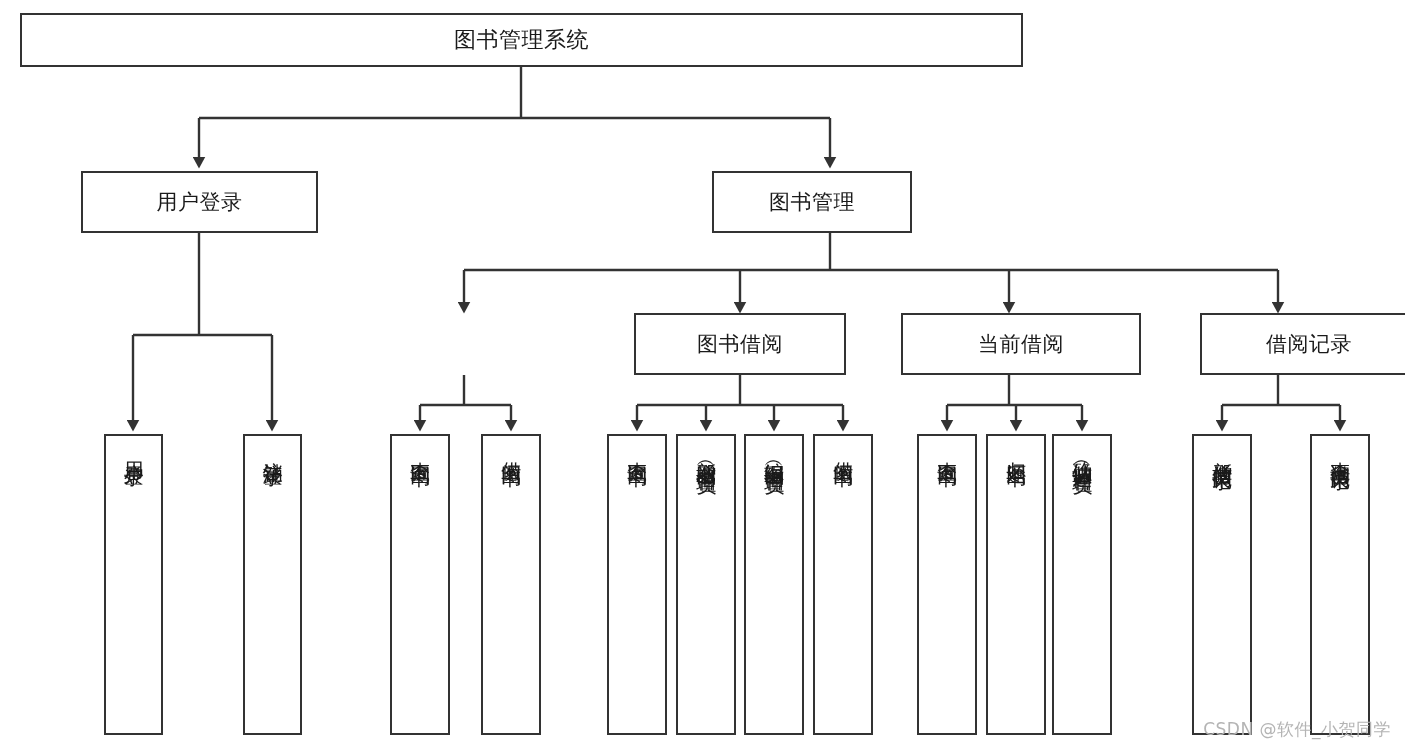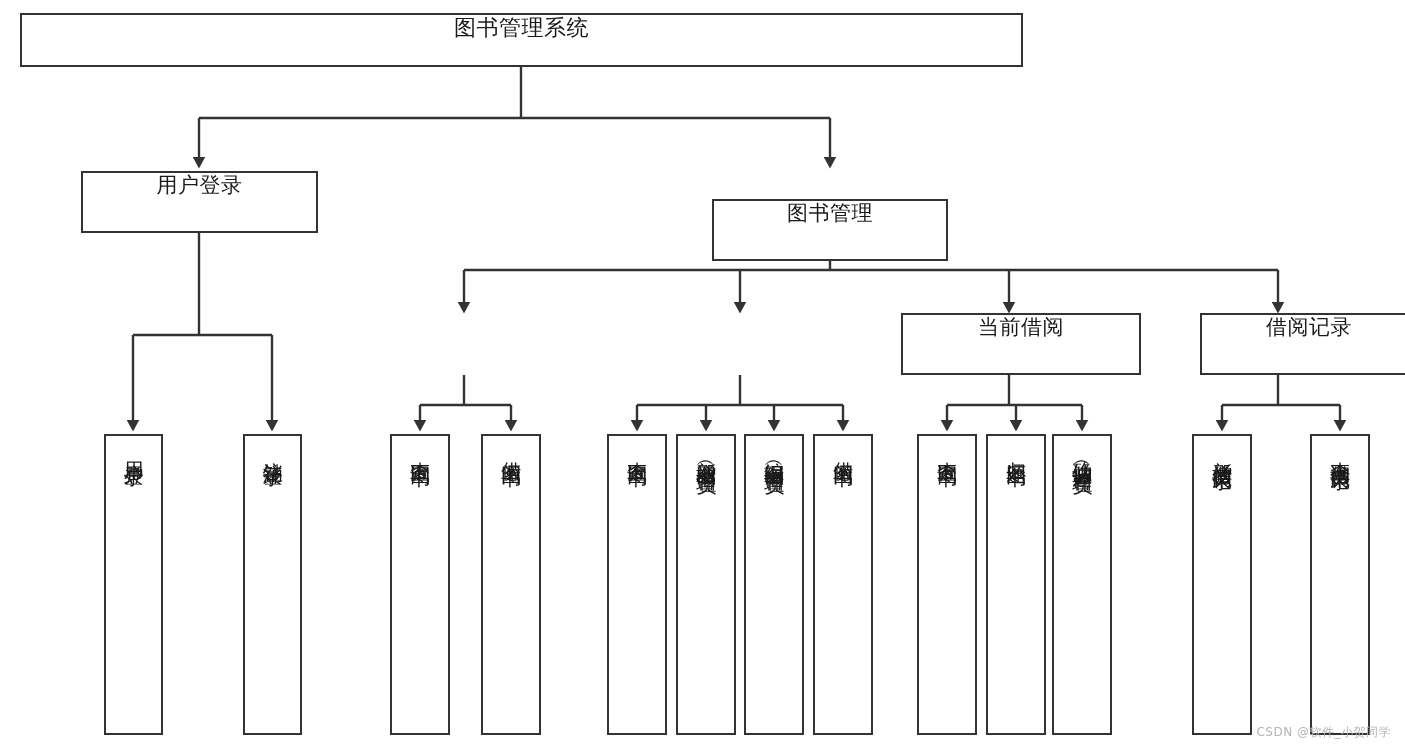--- a/index.html
+++ b/index.html
@@ -25,20 +25,21 @@
     width: 1405px;
     height: 747px;
     pointer-events: none;
   }
   .node {
     position: absolute;
     box-sizing: border-box;
     background: #ffffff;
     border: 2px solid #333333;
     display: flex;
+    align-items: center;
     justify-content: center;
     color: #1a1a1a;
   }
   .node-label {
     display: block;
     text-align: center;
     line-height: 1.18;
     color: #1a1a1a;
   }
   .node.horizontal .node-label {
@@ -57,21 +58,21 @@
     white-space: nowrap;
     margin: 0 auto;
   }
   #root-node .node-label {
     font-size: 22px;
   }
   #watermark {
     position: absolute;
     right: 14px;
     bottom: 6px;
-    font-size: 12px;
+    font-size: 17px;
     color: #b4b4b4;
     white-space: nowrap;
     letter-spacing: 0.5px;
   }
 </style>
 </head>
 <body>
 
 <div id="diagram-root">
 
@@ -125,24 +126,27 @@
     </g>
   </svg>
 
   <div class="node horizontal" id="root-node" style="left:20px; top:13px; width:1003px; height:54px;">
     <span class="node-label">图书管理系统</span>
   </div>
 
   <div class="node horizontal" style="left:81px; top:171px; width:237px; height:62px;">
     <span class="node-label">用户登录</span>
   </div>
-  <div class="node horizontal" style="left:712px; top:171px; width:236px; height:62px;margin-top:28px;">
+  <div class="node horizontal" style="left:712px; top:171px; width:200px; height:62px;">
     <span class="node-label">图书管理</span>
   </div>
 
+  <div class="node horizontal" style="left:634px; top:313px; width:212px; height:62px;">
+    <span class="node-label">图书借阅</span>
+  </div>
   <div class="node horizontal" style="left:901px; top:313px; width:240px; height:62px;">
     <span class="node-label">当前借阅</span>
   </div>
   <div class="node horizontal" style="left:1200px; top:313px; width:218px; height:62px;">
     <span class="node-label">借阅记录</span>
   </div>
 
   <div class="node vertical" style="left:104px; top:434px; width:59px; height:301px;">
     <span class="node-label">用户登录</span>
   </div>

